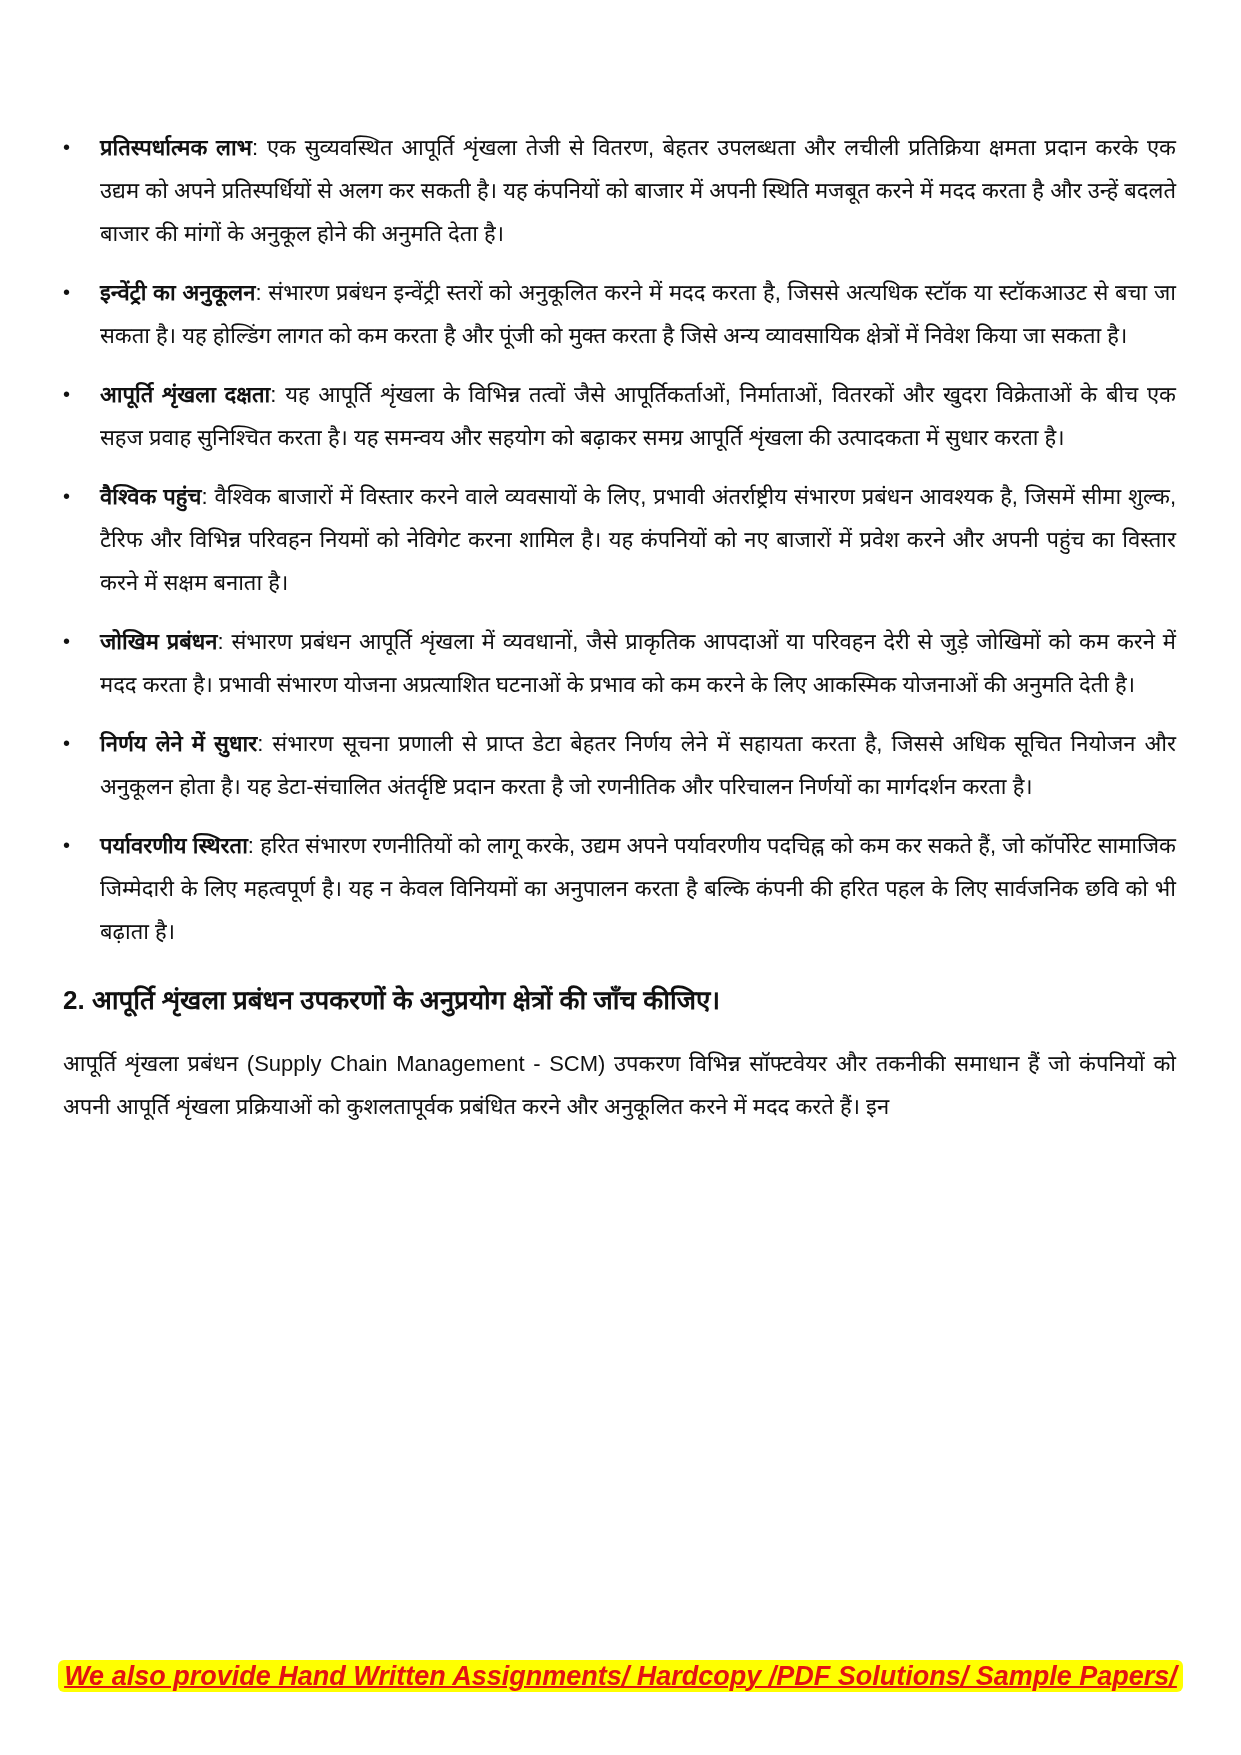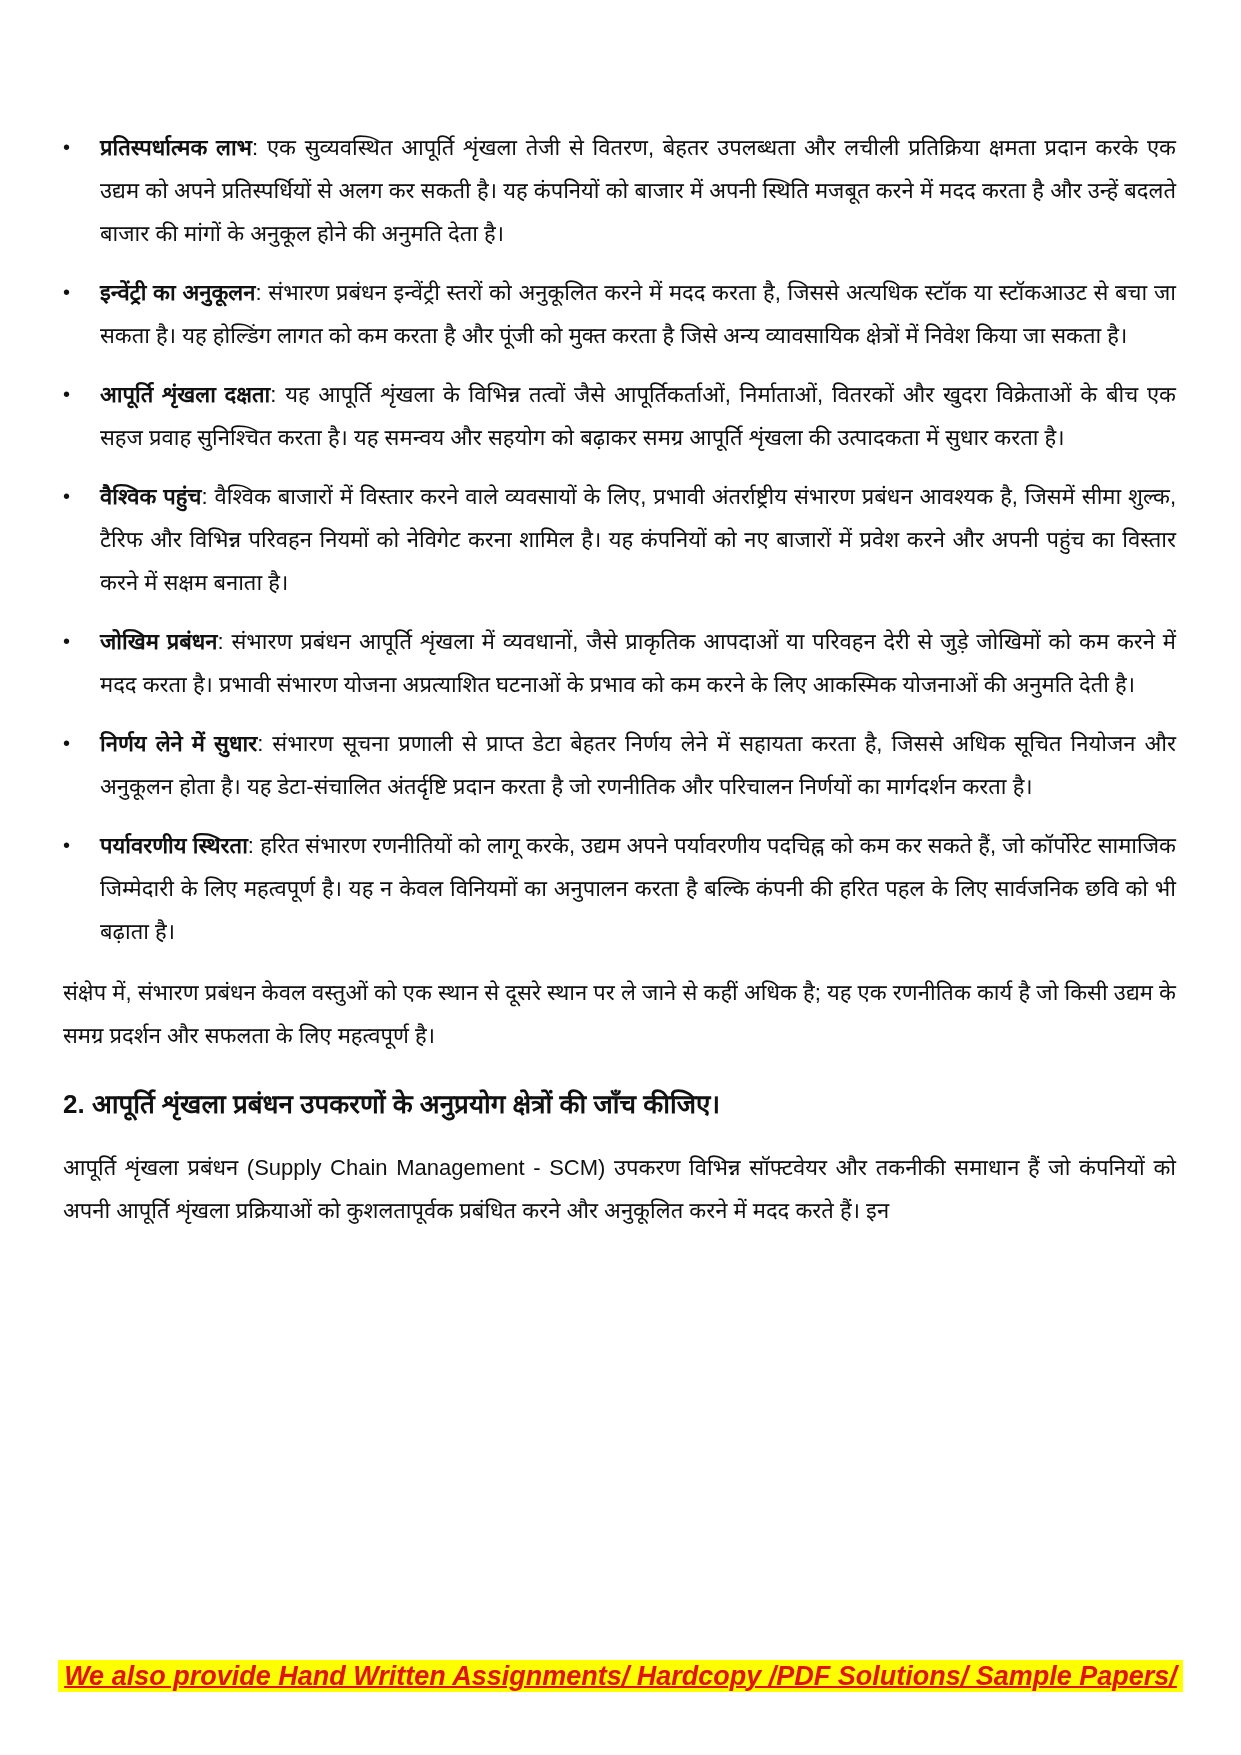--- a/index.html
+++ b/index.html
@@ -52,20 +52,21 @@
     line-height: 41px;
     font-weight: bold;
     font-style: italic;
   }
   .footer .hl {
     background: #ffff00;
     color: #e31212;
     text-decoration: underline;
     text-decoration-thickness: 2px;
     padding: 1px 6px;
+    border-radius: 6px;
   }
 </style>
 </head>
 <body>
 
 <div class="page">
 
   <ul class="bullet-list">
     <li>
       <span class="bullet-marker">•</span>
@@ -90,21 +91,20 @@
     <li>
       <span class="bullet-marker">•</span>
       <span class="li-text"><b>निर्णय लेने में सुधार</b><span>: संभारण सूचना प्रणाली से प्राप्त डेटा बेहतर निर्णय लेने में सहायता करता है, जिससे अधिक सूचित नियोजन और अनुकूलन होता है। यह डेटा-संचालित अंतर्दृष्टि प्रदान करता है जो रणनीतिक और परिचालन निर्णयों का मार्गदर्शन करता है।</span></span>
     </li>
     <li>
       <span class="bullet-marker">•</span>
       <span class="li-text"><b>पर्यावरणीय स्थिरता</b><span>: हरित संभारण रणनीतियों को लागू करके, उद्यम अपने पर्यावरणीय पदचिह्न को कम कर सकते हैं, जो कॉर्पोरेट सामाजिक जिम्मेदारी के लिए महत्वपूर्ण है। यह न केवल विनियमों का अनुपालन करता है बल्कि कंपनी की हरित पहल के लिए सार्वजनिक छवि को भी बढ़ाता है।</span></span>
     </li>
   </ul>
 
-  <p class="body-para">संक्षेप में, संभारण प्रबंधन केवल वस्तुओं को एक स्थान से दूसरे स्थान पर ले जाने से कहीं अधिक है; यह एक रणनीतिक कार्य है जो किसी उद्यम के समग्र प्रदर्शन और सफलता के लिए महत्वपूर्ण है।</p>
 
   <h2 class="section-heading">2. आपूर्ति शृंखला प्रबंधन उपकरणों के अनुप्रयोग क्षेत्रों की जाँच कीजिए।</h2>
 
   <p class="body-para">आपूर्ति शृंखला प्रबंधन (Supply Chain Management - SCM) उपकरण विभिन्न सॉफ्टवेयर और तकनीकी समाधान हैं जो कंपनियों को अपनी आपूर्ति शृंखला प्रक्रियाओं को कुशलतापूर्वक प्रबंधित करने और अनुकूलित करने में मदद करते हैं। इन</p>
 
   <div class="footer">
     <span class="hl">We also provide Hand Written Assignments/ Hardcopy /PDF Solutions/ Sample Papers/</span><br>
   </div>
 
 </div>

